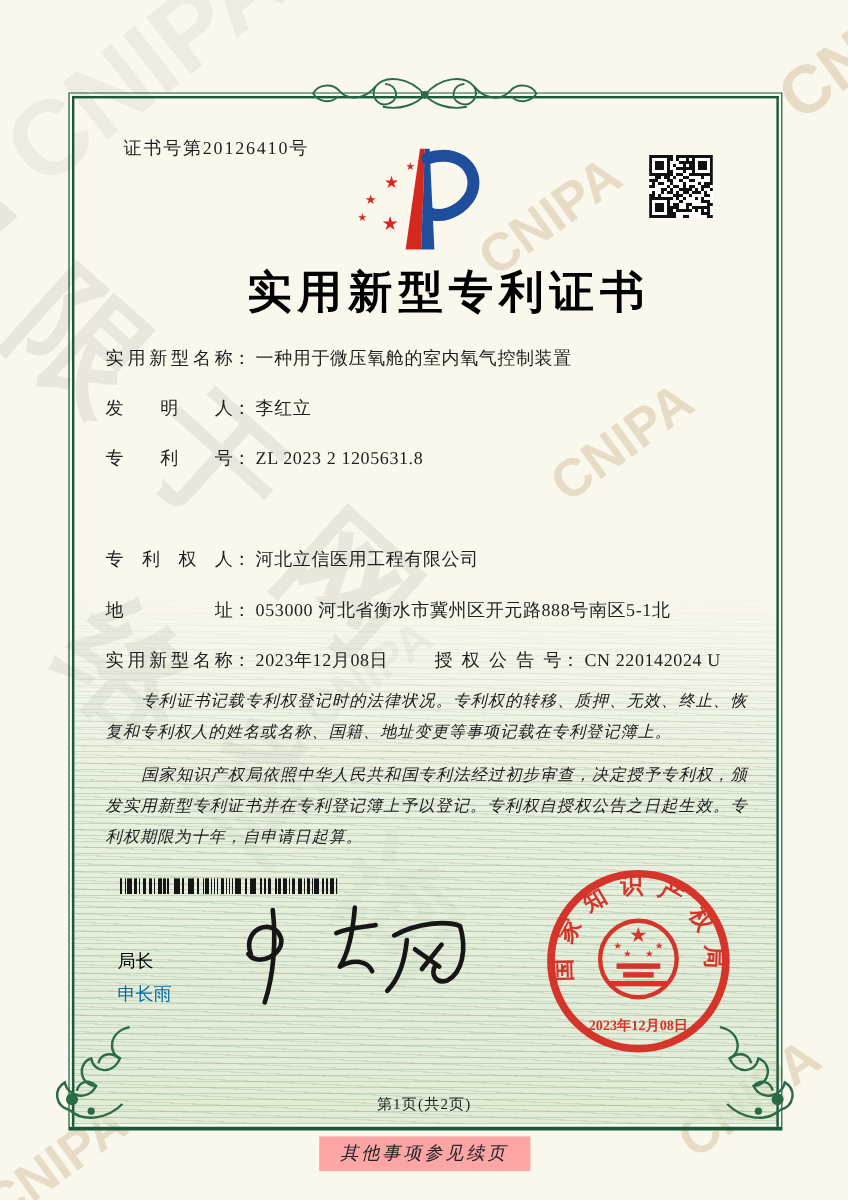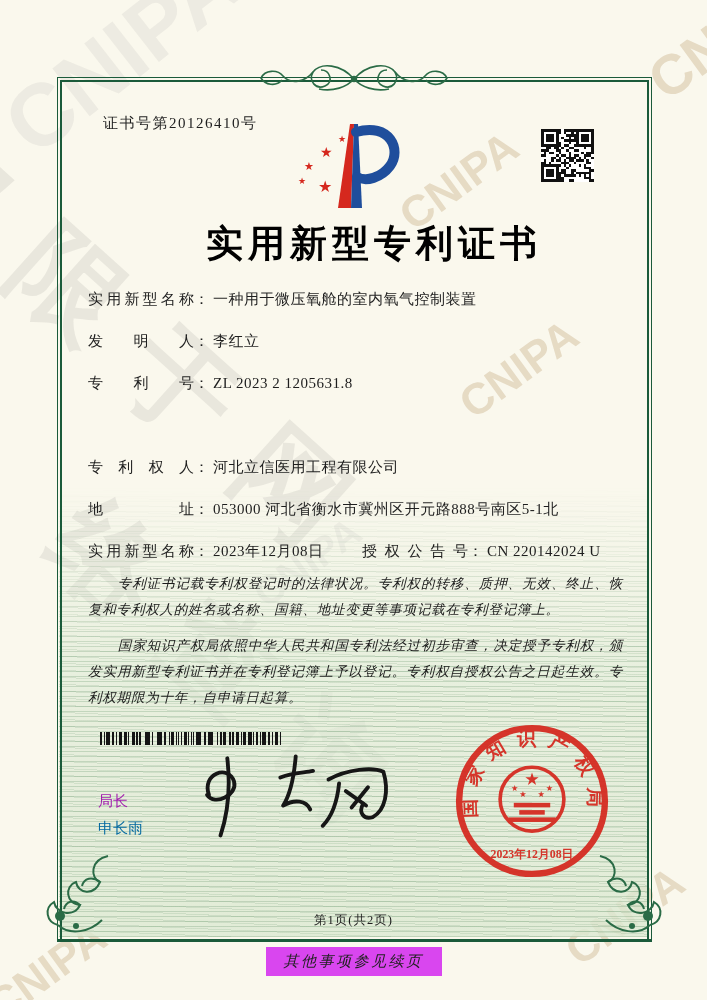--- a/index.html
+++ b/index.html
@@ -49,29 +49,29 @@
            letter-spacing:0.8px;text-indent:2.2em;color:#1b1b1b;text-align:justify;}
 
   
   .barcode{position:absolute;left:100px;top:732px;width:181px;height:13px;
      background:
        repeating-linear-gradient(90deg,#151515 0 2px,transparent 2px 4px,#151515 4px 5px,
          transparent 5px 9px,#151515 9px 10px,transparent 10px 12px),
        repeating-linear-gradient(90deg,#151515 0 1px,transparent 1px 6px,#151515 6px 9px,
          transparent 9px 13px);}
   .sig-title{position:absolute;left:98px;top:792px;font-family:"Liberation Sans",sans-serif;
-             font-size:15px;color:#a21caf;}
+             font-size:15px;color:#000000;}
   .sig-name{position:absolute;left:98px;top:819px;font-family:"Liberation Sans",sans-serif;
             font-size:15px;color:#0369a1;}
   .sig-script{position:absolute;left:182px;top:743px;}
   .seal{position:absolute;left:450px;top:719px;opacity:0.93;}
   .page-info{position:absolute;left:0;right:0;top:912px;text-align:center;
              font-size:12.5px;letter-spacing:1px;}
   .cont-note{position:absolute;left:50%;top:947px;transform:translateX(-50%);
-             background:#d946ef;padding:5px 18px;font-size:15px;font-style:italic;
+             background:#fca5a5;padding:5px 18px;font-size:15px;font-style:italic;
              letter-spacing:2.5px;white-space:nowrap;color:#222;}
 </style>
 </head>
 <body>
 
 <div class="page">
 
   <div class="wm wm-restrict" style="left:-35px;top:95px;transform:rotate(42deg);">仅限于网</div>
   <div class="wm wm-restrict" style="left:115px;top:470px;transform:rotate(42deg);">络查询</div>
   <div class="wm wm-cnipa" style="left:-15px;top:95px;font-size:88px;transform:rotate(-38deg);color:rgba(150,150,150,0.12);">CNIPA</div>

